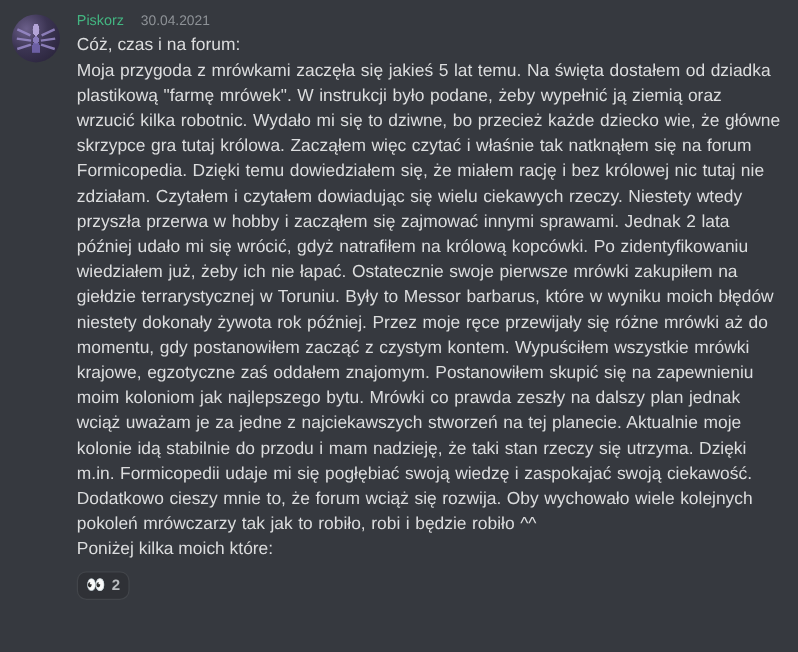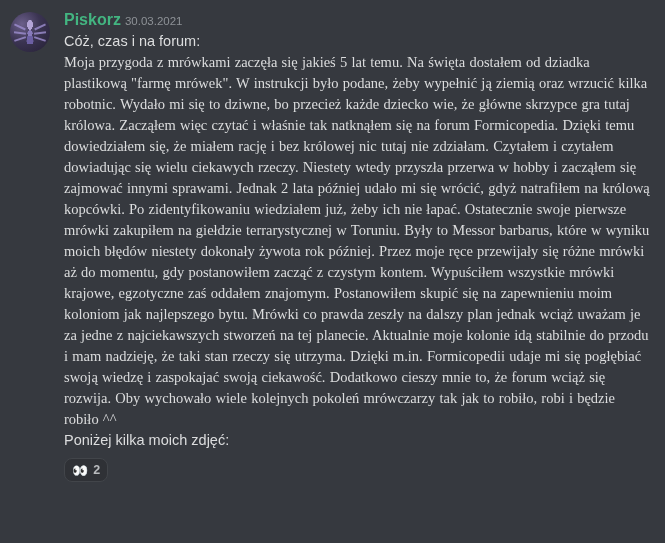--- a/index.html
+++ b/index.html
@@ -56,43 +56,42 @@
     min-width: 0;
   }
   .header {
     display: flex;
     align-items: baseline;
     line-height: 1.2;
     margin-bottom: 2px;
   }
   .username {
     color: #43b581;
-    font-size: 16px;
-    font-weight: bold;
-    margin-right: 4px;
+    font-size: 12px;
+    font-weight: normal;
+    margin-right: 14px;
   }
   .timestamp {
     color: #8e9297;
     font-size: 11.5px;
   }
   .line {
     font-size: 14.5px;
     line-height: 21px;
     color: #dcddde;
     margin: 0;
   }
   .paragraph {
     font-size: 14.5px;
     line-height: 21px;
     color: #dcddde;
     margin: 0;
     padding-right: 2px;
     text-align: left;
     word-spacing: 0.6px;
-    font-family: Liberation Serif, serif;
   }
   .closing {
     font-size: 14.5px;
     line-height: 21px;
     color: #dcddde;
     margin: 0;
   }
   .reactions {
     margin-top: 7px;
   }
@@ -130,28 +129,28 @@
     <div class="leg" style="left:4px; top:26px; transform:rotate(-18deg);"></div>
     <div class="leg" style="right:4px; top:14px; transform:rotate(-25deg);"></div>
     <div class="leg" style="right:4px; top:20px; transform:rotate(-8deg);"></div>
     <div class="leg" style="right:4px; top:26px; transform:rotate(18deg);"></div>
   </div>
 
   <div class="body">
 
     <div class="header">
       <span class="username">Piskorz</span>
-      <span class="timestamp">30.03.2021</span>
+      <span class="timestamp">30.04.2021</span>
     </div>
 
     <p class="line">Cóż, czas i na forum:</p>
 
     <p class="paragraph">Moja przygoda z mrówkami zaczęła się jakieś 5 lat temu. Na święta dostałem od dziadka plastikową "farmę mrówek". W instrukcji było podane, żeby wypełnić ją ziemią oraz wrzucić kilka robotnic. Wydało mi się to dziwne, bo przecież każde dziecko wie, że główne skrzypce gra tutaj królowa. Zacząłem więc czytać i właśnie tak natknąłem się na forum Formicopedia. Dzięki temu dowiedziałem się, że miałem rację i bez królowej nic tutaj nie zdziałam. Czytałem i czytałem dowiadując się wielu ciekawych rzeczy. Niestety wtedy przyszła przerwa w hobby i zacząłem się zajmować innymi sprawami. Jednak 2 lata później udało mi się wrócić, gdyż natrafiłem na królową kopcówki. Po zidentyfikowaniu wiedziałem już, żeby ich nie łapać. Ostatecznie swoje pierwsze mrówki zakupiłem na giełdzie terrarystycznej w Toruniu. Były to Messor barbarus, które w wyniku moich błędów niestety dokonały żywota rok później. Przez moje ręce przewijały się różne mrówki aż do momentu, gdy postanowiłem zacząć z czystym kontem. Wypuściłem wszystkie mrówki krajowe, egzotyczne zaś oddałem znajomym. Postanowiłem skupić się na zapewnieniu moim koloniom jak najlepszego bytu. Mrówki co prawda zeszły na dalszy plan jednak wciąż uważam je za jedne z najciekawszych stworzeń na tej planecie. Aktualnie moje kolonie idą stabilnie do przodu i mam nadzieję, że taki stan rzeczy się utrzyma. Dzięki m.in. Formicopedii udaje mi się pogłębiać swoją wiedzę i zaspokajać swoją ciekawość. Dodatkowo cieszy mnie to, że forum wciąż się rozwija. Oby wychowało wiele kolejnych pokoleń mrówczarzy tak jak to robiło, robi i będzie robiło ^^</p>
 
-    <p class="closing">Poniżej kilka moich zdjęć:</p>
+    <p class="closing">Poniżej kilka moich które:</p>
 
     <div class="reactions">
       <span class="reaction">
         <span class="emoji">👀</span>
         <span class="count">2</span>
       </span>
     </div>
 
   </div>
 </div>

